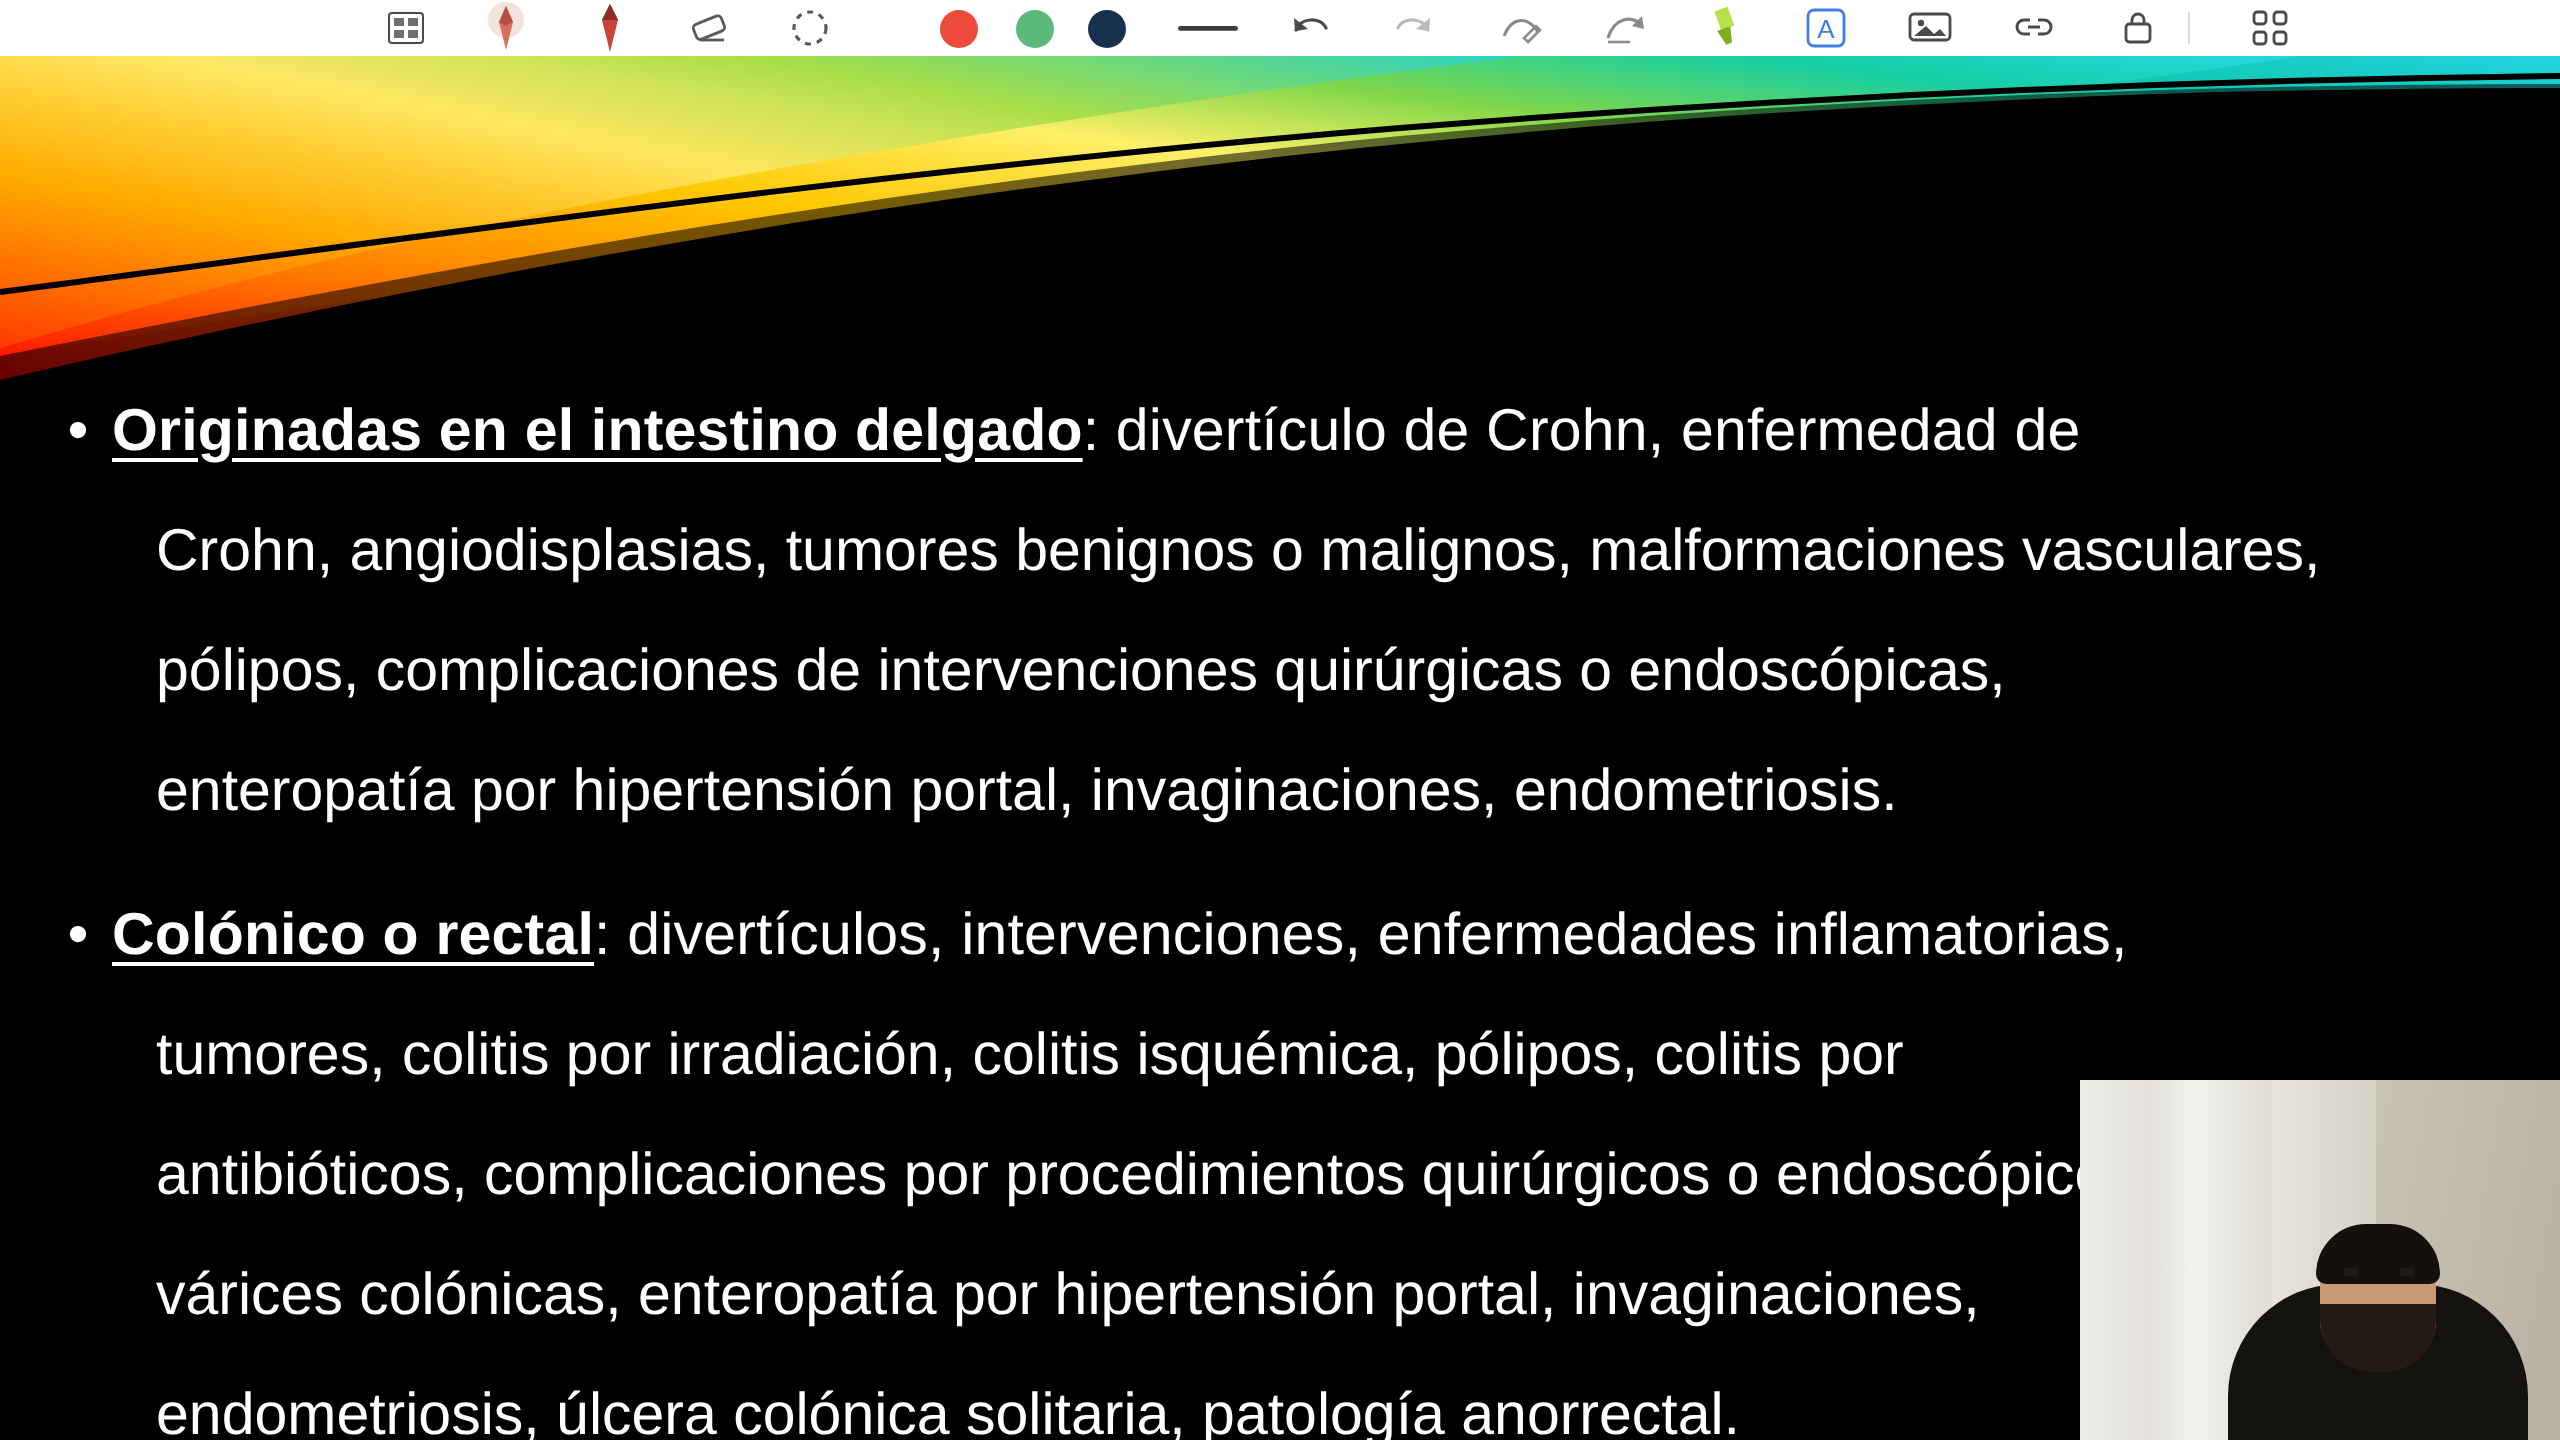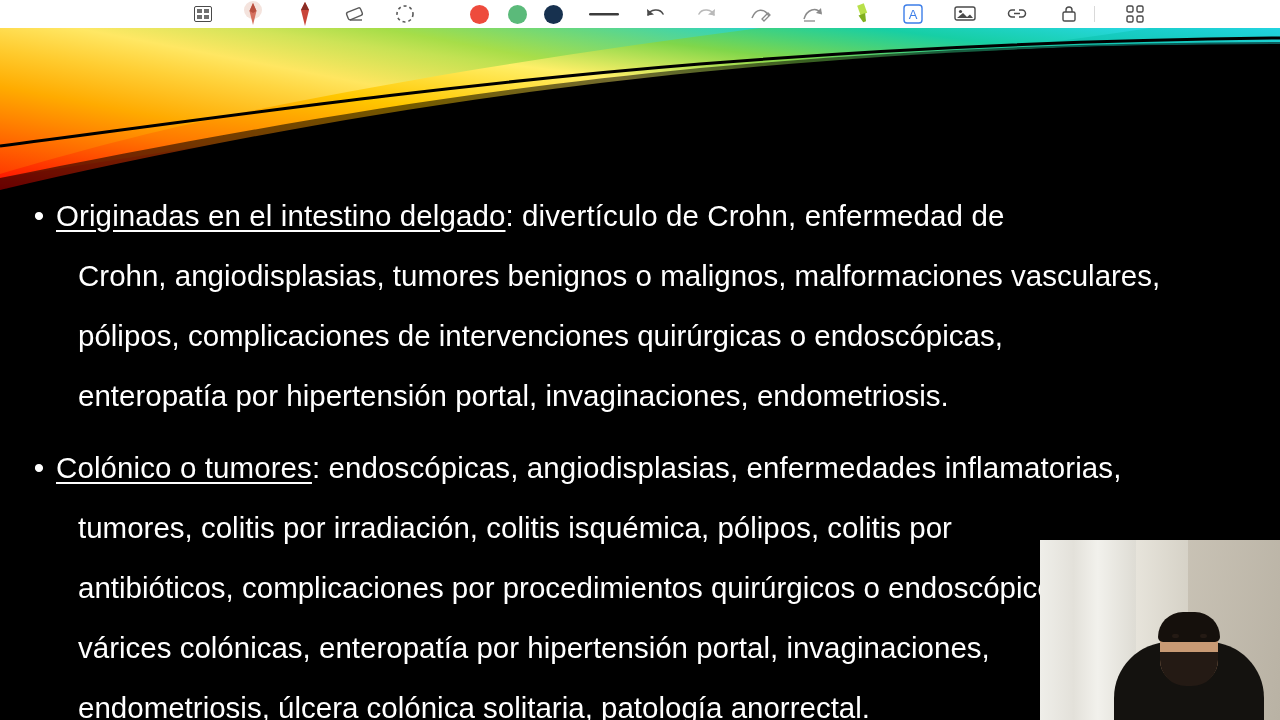--- a/index.html
+++ b/index.html
@@ -89,21 +89,21 @@
   }
   .bullet-text {
     flex: 1 1 auto;
     font-size: 29.5px;
     line-height: 60px;
     letter-spacing: 0.1px;
     color: #ffffff;
     white-space: nowrap;
   }
   .lead {
-    font-weight: normal;
+    font-weight: bold;
     text-decoration: underline;
     text-underline-offset: 4px;
     text-align: center;
   }
   .para {
     font-size: 29.5px;
     line-height: 60px;
     color: #ffffff;
     padding-left: 56px;
     white-space: nowrap;
@@ -367,21 +367,21 @@
         <div class="bullet-text"><span class="lead">Originadas en el intestino delgado</span><span>: divertículo de Crohn, enfermedad de</span></div>
       </div>
       <div class="para">Crohn, angiodisplasias, tumores benignos o malignos, malformaciones vasculares,</div>
       <div class="para">pólipos, complicaciones de intervenciones quirúrgicas o endoscópicas,</div>
       <div class="para">enteropatía por hipertensión portal, invaginaciones, endometriosis.</div>
     </div>
 
     <div id="bullet2">
       <div class="bullet-row">
         <div class="dot">•</div>
-        <div class="bullet-text"><span class="lead">Colónico o tumores</span><span>: endoscópicas, angiodisplasias, enfermedades inflamatorias,</span></div>
+        <div class="bullet-text"><span class="lead">Colónico o rectal</span><span>: divertículos, intervenciones, enfermedades inflamatorias,</span></div>
       </div>
       <div class="para">tumores, colitis por irradiación, colitis isquémica, pólipos, colitis por</div>
       <div class="para">antibióticos, complicaciones por procedimientos quirúrgicos o endoscópicos,</div>
       <div class="para">várices colónicas, enteropatía por hipertensión portal, invaginaciones,</div>
       <div class="para">endometriosis, úlcera colónica solitaria, patología anorrectal.</div>
     </div>
   </div>
 
   <div id="webcam">
     <div class="wall"></div>

